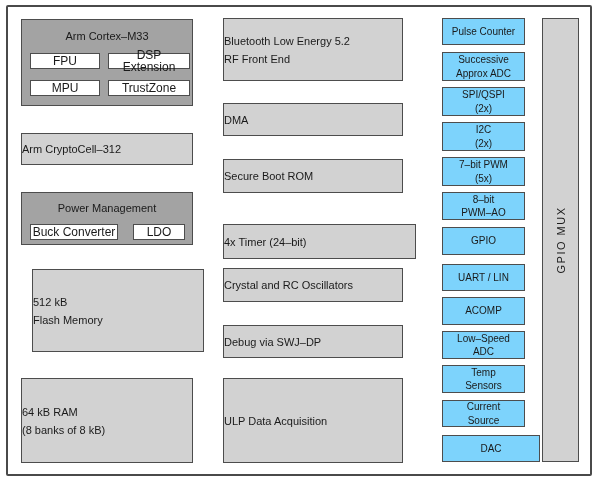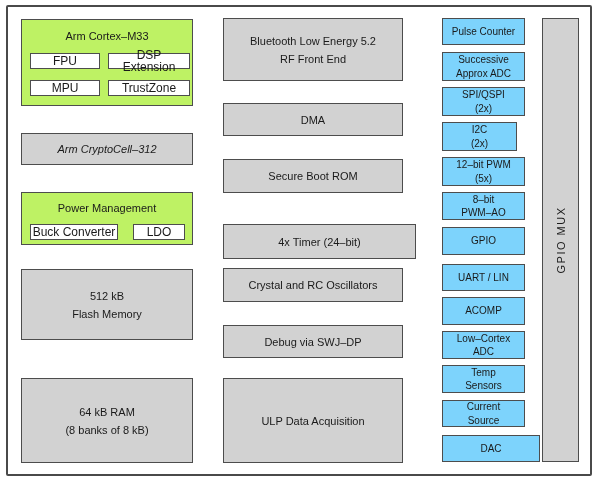--- a/index.html
+++ b/index.html
@@ -9,24 +9,24 @@
     font-family:"Liberation Sans", sans-serif; color:#1a1a1a;
     overflow:hidden;
   }
   .frame {
     position:absolute; left:6px; top:5px; width:586px; height:471px;
     border:2px solid #4a4a4a; border-radius:2px; background:#ffffff;
   }
   .blk {
     position:absolute; background:#d2d2d2; border:1.5px solid #4d4d4d;
     display:flex; flex-direction:column; align-items:center; justify-content:center;
-    text-align:center; font-size:11px; line-height:18px;
+    font-size:11px; line-height:18px;
   }
   .container-blk {
-    position:absolute; background:#bef264; border:1.5px solid #4d4d4d;
+    position:absolute; background:#a3a3a3; border:1.5px solid #4d4d4d;
   }
   .wbox {
     position:absolute; background:#7dd3fc; border:1.5px solid #4d4d4d;
     display:flex; flex-direction:column; align-items:center; justify-content:center;
     text-align:center; font-size:10px; line-height:13.5px;
   }
   .sub {
     position:absolute; background:#ffffff; border:1.5px solid #4d4d4d;
     display:flex; align-items:center; justify-content:center;
     font-size:12px; line-height:12px; text-align:center;
@@ -49,31 +49,31 @@
   <div class="frame"></div>
 
   <div class="container-blk" style="left:21px; top:19px; width:172px; height:87px;">
     <div class="title" style="top:8px">Arm Cortex–M33</div>
     <div class="sub" style="left:8px; top:33px; width:70px; height:16px;">FPU</div>
     <div class="sub" style="left:86px; top:33px; width:82px; height:16px;">DSP Extension</div>
     <div class="sub" style="left:8px; top:60px; width:70px; height:16px;">MPU</div>
     <div class="sub" style="left:86px; top:60px; width:82px; height:16px;">TrustZone</div>
   </div>
 
-  <div class="blk" style="left:21px; top:133px; width:172px; height:32px;font-style:italic;">
+  <div class="blk" style="left:21px; top:133px; width:172px; height:32px;">
     <div class="ln">Arm CryptoCell–312</div>
   </div>
 
   <div class="container-blk" style="left:21px; top:192px; width:172px; height:53px;">
     <div class="title" style="top:7px">Power Management</div>
     <div class="sub" style="left:8px; top:31px; width:88px; height:16px;">Buck Converter</div>
     <div class="sub" style="left:111px; top:31px; width:52px; height:16px;">LDO</div>
   </div>
 
-  <div class="blk" style="left:21px; top:269px; width:172px; height:71px;">
+  <div class="blk" style="left:32px; top:269px; width:172px; height:83px;">
     <div class="ln">512 kB</div>
     <div class="ln">Flash Memory</div>
   </div>
 
   <div class="blk" style="left:21px; top:378px; width:172px; height:85px;">
     <div class="ln">64 kB RAM</div>
     <div class="ln">(8 banks of 8 kB)</div>
   </div>
 
   <div class="blk" style="left:223px; top:18px; width:180px; height:63px;">
@@ -110,46 +110,46 @@
     <div class="ln"></div>
   </div>
   <div class="wbox" style="left:442px; top:52px;  width:83px; height:29px;">
     <div class="ln">Successive</div>
     <div class="ln">Approx ADC</div>
   </div>
   <div class="wbox" style="left:442px; top:87px;  width:83px; height:29px;">
     <div class="ln">SPI/QSPI</div>
     <div class="ln">(2x)</div>
   </div>
-  <div class="wbox" style="left:442px; top:122px; width:75px; height:29px;">
+  <div class="wbox" style="left:442px; top:122px; width:83px; height:29px;">
     <div class="ln">I2C</div>
     <div class="ln">(2x)</div>
   </div>
   <div class="wbox" style="left:442px; top:157px; width:83px; height:29px;">
-    <div class="ln">12–bit PWM</div>
+    <div class="ln">7–bit PWM</div>
     <div class="ln">(5x)</div>
   </div>
   <div class="wbox" style="left:442px; top:192px; width:83px; height:28px;">
     <div class="ln">8–bit</div>
     <div class="ln">PWM–AO</div>
   </div>
   <div class="wbox" style="left:442px; top:227px; width:83px; height:28px;">
     <div class="ln">GPIO</div>
     <div class="ln"></div>
   </div>
   <div class="wbox" style="left:442px; top:297px; width:83px; height:28px;">
     <div class="ln">ACOMP</div>
     <div class="ln"></div>
   </div>
   <div class="wbox" style="left:442px; top:264px; width:83px; height:27px;">
     <div class="ln">UART / LIN</div>
     <div class="ln"></div>
   </div>
   <div class="wbox" style="left:442px; top:331px; width:83px; height:28px;">
-    <div class="ln">Low–Cortex</div>
+    <div class="ln">Low–Speed</div>
     <div class="ln">ADC</div>
   </div>
   <div class="wbox" style="left:442px; top:365px; width:83px; height:28px;">
     <div class="ln">Temp</div>
     <div class="ln">Sensors</div>
   </div>
   <div class="wbox" style="left:442px; top:400px; width:83px; height:27px;">
     <div class="ln">Current</div>
     <div class="ln">Source</div>
   </div>

